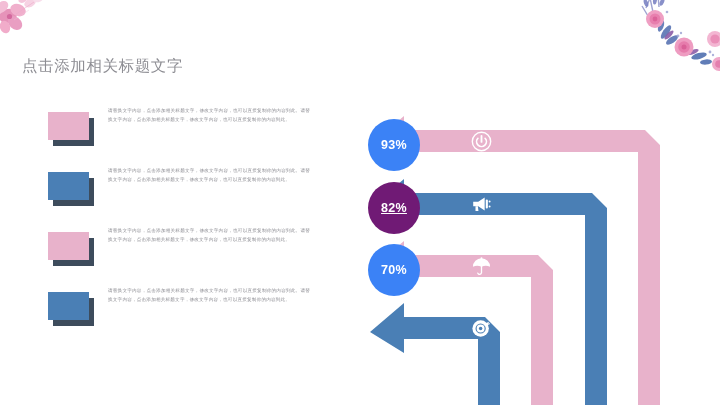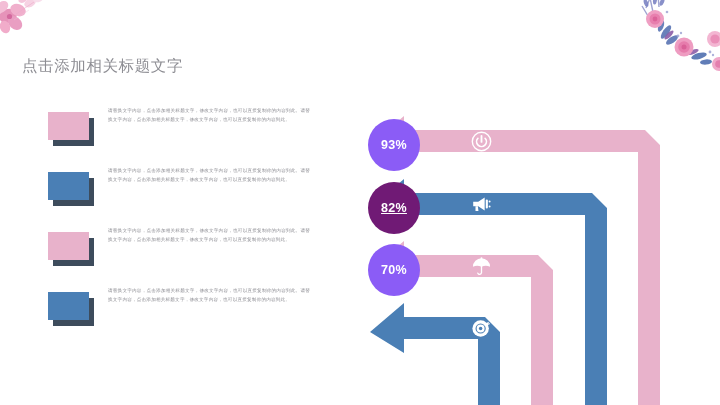--- a/index.html
+++ b/index.html
@@ -116,21 +116,21 @@
     width: 52px;
     height: 52px;
     display: flex;
     align-items: center;
     justify-content: center;
     color: #ffffff;
     font-size: 12.5px;
     font-weight: bold;
     letter-spacing: 0.3px;
   }
-  .bubble.pink { background: #8b5cf6; }
+  .bubble.pink { background: #3b82f6; }
   .bubble.blue { background: #701a75; text-decoration: underline; }
 
   .icon-slot {
     position: absolute;
     width: 22px;
     height: 22px;
     display: flex;
     align-items: center;
     justify-content: center;
   }

